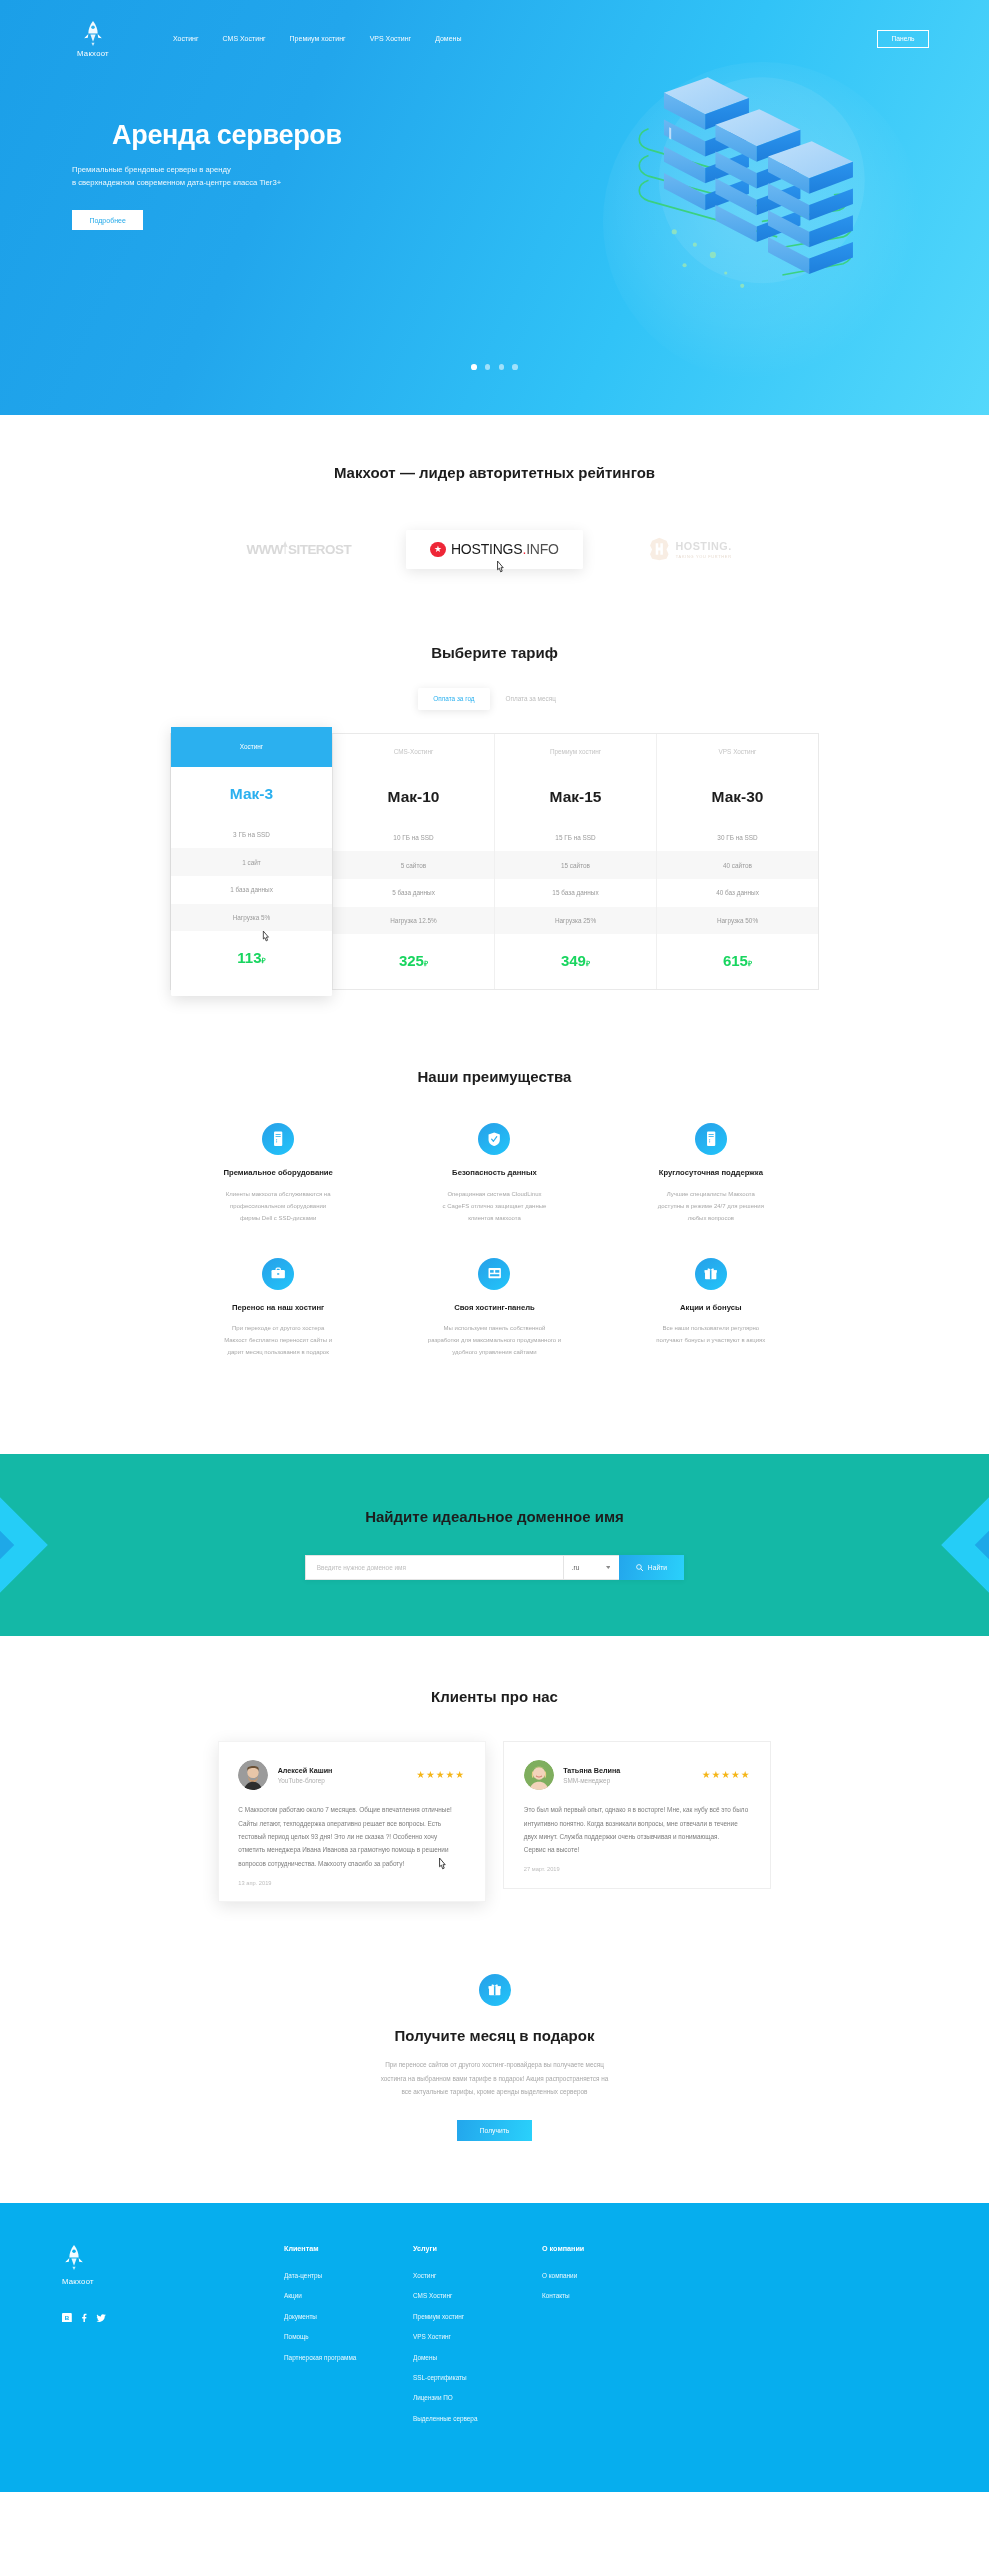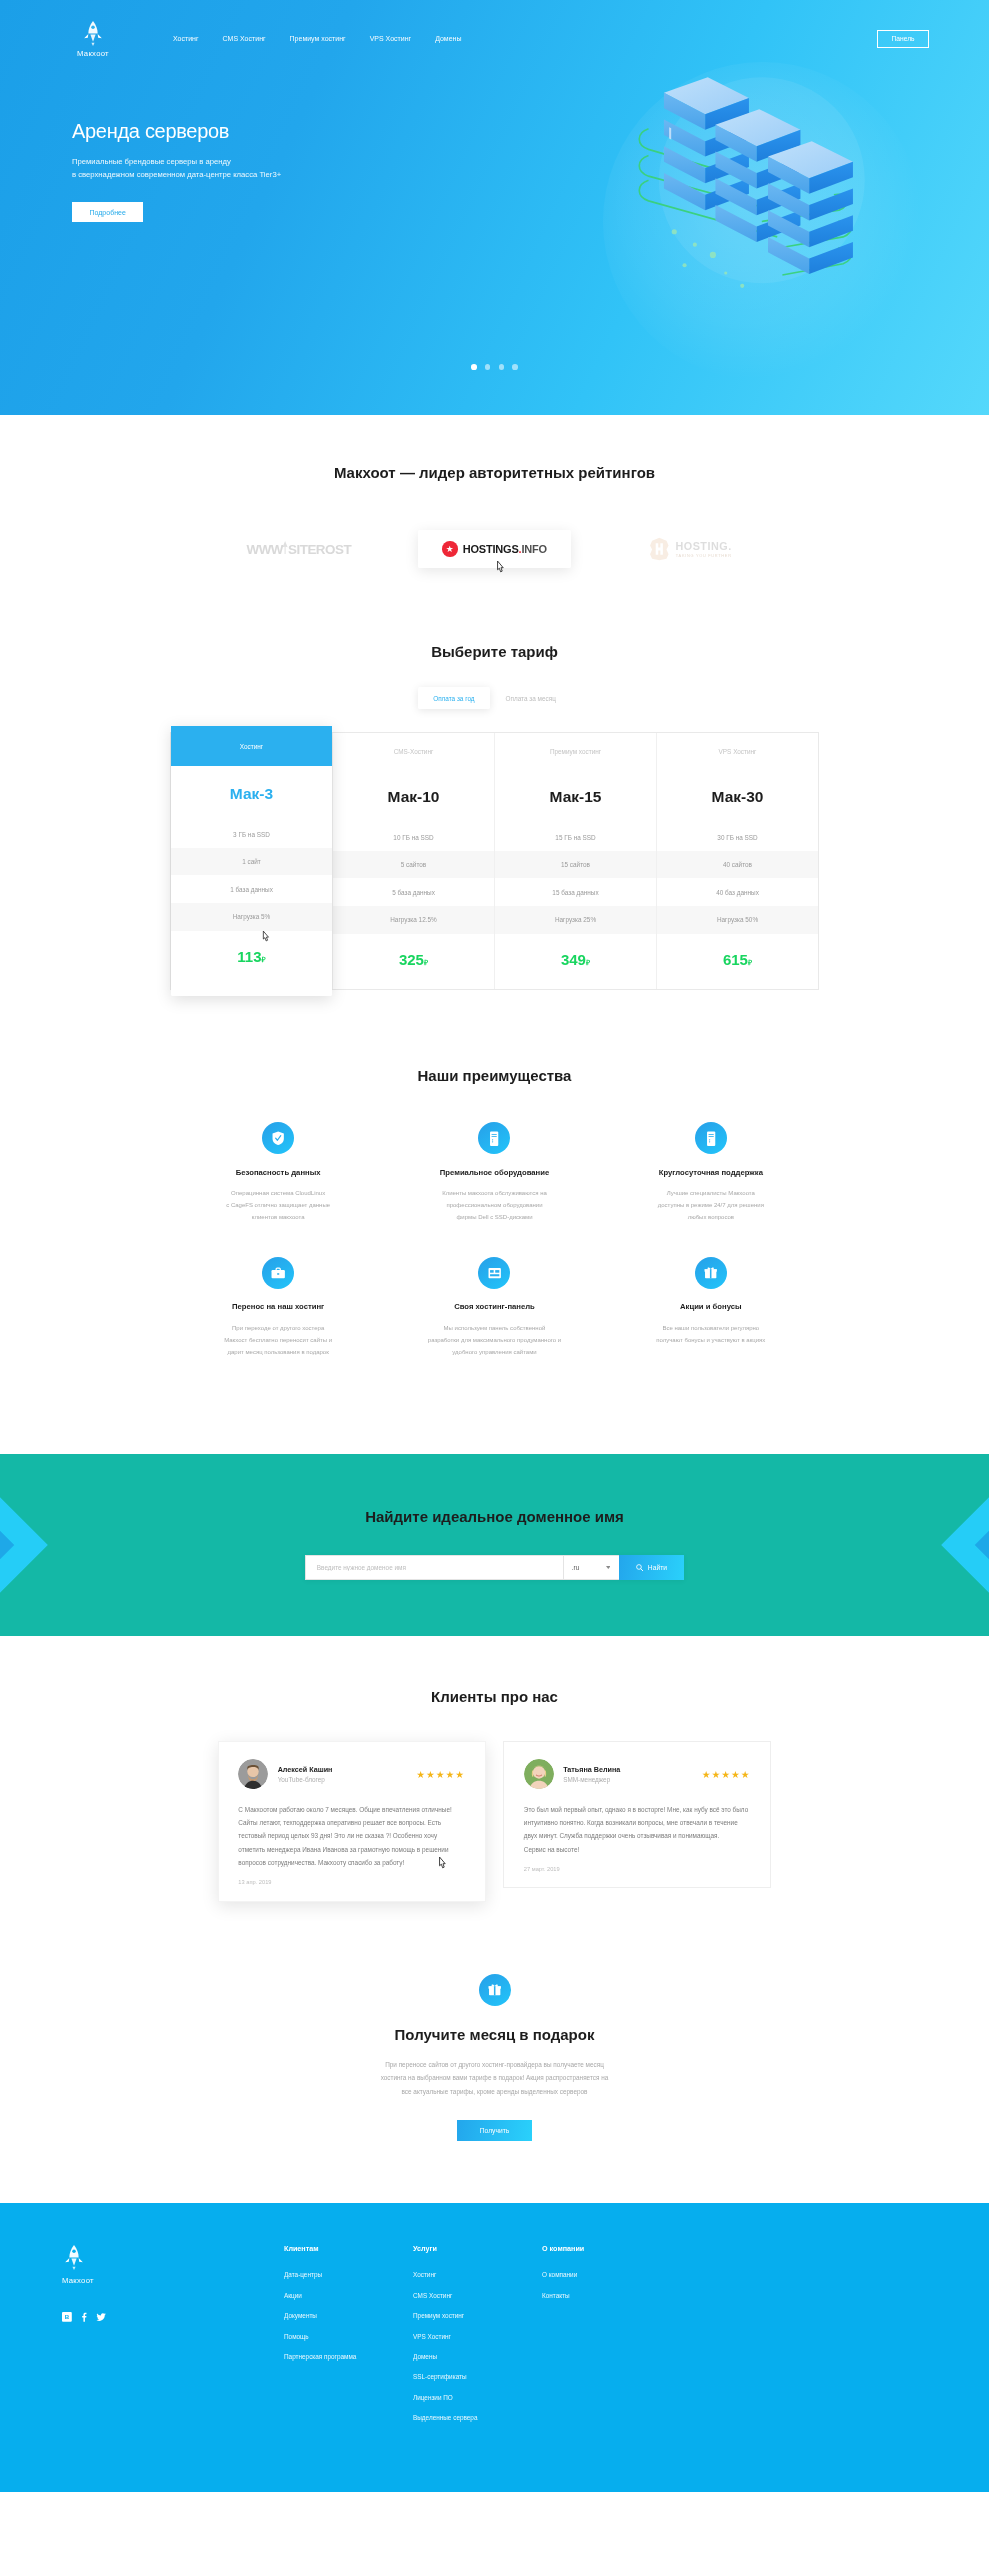--- a/index.html
+++ b/index.html
@@ -30,21 +30,21 @@
   .logo-text { color: #fff; font-size: 7.7px; letter-spacing: 0.3px; margin-top: 2.1px; font-weight: 300; }
   .nav { display: flex; gap: 24px; margin-left: 49px; }
   .nav a { color: #fff; font-size: 7px; text-decoration: none; opacity: .97; white-space: nowrap; }
   .panel-btn {
     margin-left: auto; margin-right: 29px;
     border: 0.8px solid #fff; color: #fff; background: transparent;
     font-size: 6.7px; padding: 4.6px 13.4px; cursor: pointer; font-family: inherit;
   }
   .hero-body { position: relative; display: flex; align-items: flex-start; padding-top: 62px; }
   .hero-copy { width: 330px; padding-left: 41px; }
-  .hero-title { color: #fff; font-size: 20px; font-weight: 400; letter-spacing: -0.3px; }
+  .hero-title { color: #fff; font-size: 27px; font-weight: 700; letter-spacing: -0.3px; margin-left: 40px; }
   .hero-sub { color: rgba(255,255,255,.93); font-size: 7.7px; line-height: 1.65; margin-top: 13.4px; }
   .hero-cta {
     display: inline-block; margin-top: 20.6px; background: #fff; color: #25aaea;
     font-size: 7px; padding: 6.7px 17.5px; border: none; cursor: pointer; font-family: inherit;
   }
   .hero-art { position: absolute; right: 20.6px; top: 20.6px; width: 289px; height: 242px; }
   .dots { position: absolute; left: 0; right: 0; bottom: 45px; display: flex; justify-content: center; gap: 8.2px; }
   .dot { width: 5.7px; height: 5.7px; border-radius: 50%; background: rgba(255,255,255,.55); cursor: pointer; }
   .dot.active { background: #fff; }
 
@@ -53,21 +53,21 @@
   .ratings { padding: 49px 0 49px; }
   .rating-row { display: flex; justify-content: space-between; align-items: center; margin-top: 49px; padding: 0 31px; text-align: right; }
   .rating-item { flex: 1; display: flex; justify-content: center; position: relative; }
   .rating-card {
     background: #fff; padding: 11.3px 24px; border-radius: 1.5px;
     box-shadow: 0 3.1px 13.4px rgba(0,0,0,.10); position: relative;
   }
   .siterost { display: flex; align-items: baseline; font-size: 13.4px; font-weight: 700; color: #d9d9d9; letter-spacing: -0.5px; }
   .hinfo { display: flex; align-items: center; gap: 5.2px; }
   .hinfo-badge { width: 15.5px; height: 15.5px; border-radius: 50%; background: #ee2737; display: flex; align-items: center; justify-content: center; color: #fff; font-size: 8.8px; }
-  .hinfo-text { font-size: 11px; font-weight: 700; color: #1a1a1a; letter-spacing: -0.2px; }
+  .hinfo-text { font-size: 14px; font-weight: 400; color: #1a1a1a; letter-spacing: -0.2px; }
   .hinfo-text .dot-red { color: #ee2737; }
   .hinfo-text .light { color: #4f4f4f; }
   .hosting3 { display: flex; align-items: center; gap: 6.2px; opacity: .45; }
   .hosting3-txt { font-size: 10.8px; font-weight: 700; color: #b5b5b5; letter-spacing: 0.5px; }
   .hosting3-sub { font-size: 3.9px; color: #c6a98f; letter-spacing: 0.7px; margin-top: 1.5px; }
 
   
   .pricing { padding: 26px 16px 57px; }
   .toggle { display: flex; justify-content: center; margin-top: 27px; }
   .toggle-inner { display: flex; align-items: center; }
@@ -419,45 +419,45 @@
   </div>
 </section>
 
 <section class="advantages">
   <div class="wrap">
     <h2 class="section-title">Наши преимущества</h2>
     <div class="adv-grid">
 
       <div class="adv-item">
         <div class="adv-icon">
-          <svg width="12.4" height="14.4" viewBox="0 0 24 28">
-              <path d="M12 1 L23 5 V15 C23 22 17 26 12 27 C7 26 1 22 1 15 V5 Z" fill="#fff"></path>
-              <path d="M7 14 L10.5 18 L17 9" stroke="#2bb0ef" stroke-width="2.4" fill="none" stroke-linecap="round" stroke-linejoin="round"></path>
-            </svg>
-        </div>
-        <div class="adv-title">Безопасность данных</div>
-        <div class="adv-desc" style="white-space:pre-line">Операцинная система CloudLinux
-с CageFS отлично защищает данные
-клиентов макхоота</div>
-      </div>
-
-      <div class="adv-item">
-        <div class="adv-icon">
           <svg width="10.3" height="15.5" viewBox="0 0 20 30">
               <rect x="2" y="1" width="16" height="28" rx="2" fill="#fff"></rect>
               <rect x="5" y="6" width="10" height="1.6" fill="#2bb0ef"></rect>
               <rect x="5" y="10" width="10" height="1.6" fill="#2bb0ef"></rect>
               <circle cx="7" cy="17" r="1.2" fill="#2bb0ef"></circle>
               <circle cx="7" cy="21" r="1.2" fill="#2bb0ef"></circle>
             </svg>
         </div>
         <div class="adv-title">Премиальное оборудование</div>
         <div class="adv-desc" style="white-space:pre-line">Клиенты макхоота обслуживаются на
 профессиональном оборудовании
 фирмы Dell с SSD-дисками</div>
+      </div>
+
+      <div class="adv-item">
+        <div class="adv-icon">
+          <svg width="12.4" height="14.4" viewBox="0 0 24 28">
+              <path d="M12 1 L23 5 V15 C23 22 17 26 12 27 C7 26 1 22 1 15 V5 Z" fill="#fff"></path>
+              <path d="M7 14 L10.5 18 L17 9" stroke="#2bb0ef" stroke-width="2.4" fill="none" stroke-linecap="round" stroke-linejoin="round"></path>
+            </svg>
+        </div>
+        <div class="adv-title">Безопасность данных</div>
+        <div class="adv-desc" style="white-space:pre-line">Операцинная система CloudLinux
+с CageFS отлично защищает данные
+клиентов макхоота</div>
       </div>
 
       <div class="adv-item">
         <div class="adv-icon">
           <svg width="10.3" height="15.5" viewBox="0 0 20 30">
               <rect x="2" y="1" width="16" height="28" rx="2" fill="#fff"></rect>
               <rect x="5" y="6" width="10" height="1.6" fill="#2bb0ef"></rect>
               <rect x="5" y="10" width="10" height="1.6" fill="#2bb0ef"></rect>
               <circle cx="7" cy="17" r="1.2" fill="#2bb0ef"></circle>
               <circle cx="7" cy="21" r="1.2" fill="#2bb0ef"></circle>

